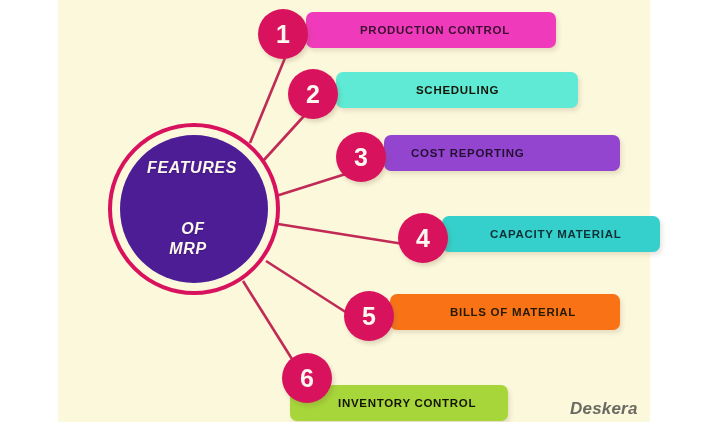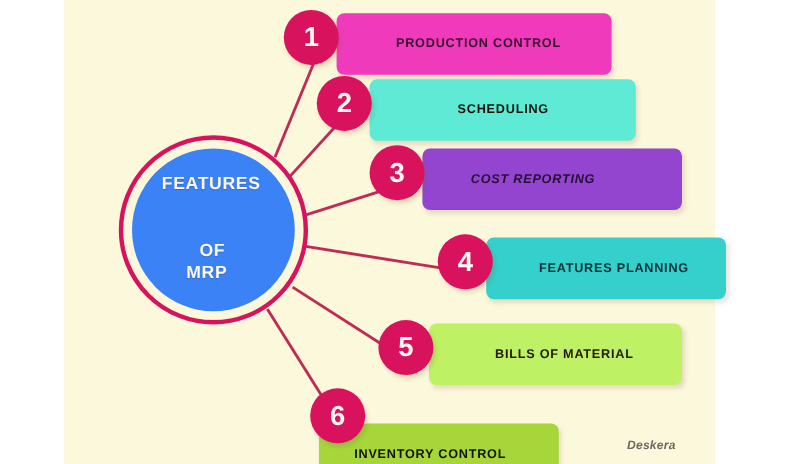--- a/index.html
+++ b/index.html
@@ -80,21 +80,21 @@
 
   
   .feature {
     position: absolute;
     height: 44px;
   }
   .bar {
     position: absolute;
     left: 0;
     top: 0;
-    height: 56px;
+    height: 36px;
     border-radius: 7px;
     box-shadow: 2px 3px 4px rgba(120, 90, 60, 0.17);
     display: flex;
     align-items: center;
   }
   .bar-label {
     font-size: 11.5px;
     font-weight: bold;
     letter-spacing: 0.7px;
     white-space: nowrap;
@@ -114,21 +114,21 @@
     font-weight: bold;
     line-height: 1;
     z-index: 5;
   }
 
   
   #watermark {
     position: absolute;
     left: 570px;
     top: 399px;
-    font-size: 11px;
+    font-size: 17px;
     font-weight: bold;
     font-style: italic;
     color: #6b6a62;
     letter-spacing: 0.2px;
   }
 </style>
 </head>
 <body>
 
 <div id="canvas" style="background: rgb(255, 255, 255);">
@@ -139,21 +139,21 @@
 
     <line x1="250" y1="143" x2="285" y2="58" stroke="#c02a55" stroke-width="2.6"></line>
     <line x1="263" y1="161" x2="314" y2="105" stroke="#c02a55" stroke-width="2.6"></line>
     <line x1="276" y1="196" x2="352" y2="172" stroke="#c02a55" stroke-width="2.6"></line>
     <line x1="278" y1="224" x2="416" y2="246" stroke="#c02a55" stroke-width="2.6"></line>
     <line x1="266" y1="261" x2="358" y2="320" stroke="#c02a55" stroke-width="2.6"></line>
     <line x1="243" y1="281" x2="302" y2="375" stroke="#c02a55" stroke-width="2.6"></line>
   </svg>
 
   <div id="hub-ring" style="border-color: rgb(216, 18, 93);"></div>
-  <div id="hub-disc" style="background: #3b82f6;">
+  <div id="hub-disc" style="background: #4c1d95; font-style: italic;">
     <span class="hub-line l1" style="color: rgb(253, 248, 236);">FEATURES</span>
     <span class="hub-line l2" style="color: rgb(253, 248, 236); margin-top: 40px;">OF</span>
     <span class="hub-line l3" style="color: rgb(253, 248, 236);">MRP</span>
   </div>
 
   <div class="feature" style="left:258px; top:12px;">
     <div class="bar" style="left: 48px; width: 250px; background: rgb(239, 59, 187);">
       <span class="bar-label" style="margin-left: 54px; color: rgb(58, 16, 48);">PRODUCTION CONTROL</span>
     </div>
     <div class="badge" style="left: 0px; top: -3px; background: rgb(216, 18, 93);">
@@ -165,48 +165,48 @@
     <div class="bar" style="left: 48px; width: 242px; background: #5eead4;">
       <span class="bar-label" style="margin-left: 80px; color: rgb(20, 20, 9);">SCHEDULING</span>
     </div>
     <div class="badge" style="left: 0px; top: -3px; background: rgb(216, 18, 93);">
       <span>2</span>
     </div>
   </div>
 
   <div class="feature" style="left:336px; top:135px;">
     <div class="bar" style="left: 48px; width: 236px; background: rgb(148, 69, 207);">
-      <span class="bar-label" style="margin-left: 44px; color: rgb(36, 16, 51); font-style: italic;">COST REPORTING</span>
+      <span class="bar-label" style="margin-left: 27px; color: rgb(36, 16, 51);">COST REPORTING</span>
     </div>
     <div class="badge" style="left: 0px; top: -3px; background: rgb(216, 18, 93);">
       <span>3</span>
     </div>
   </div>
 
   <div class="feature" style="left:398px; top:216px;">
     <div class="bar" style="left: 44px; width: 218px; background: rgb(53, 208, 203);">
-      <span class="bar-label" style="margin-left: 48px; color: rgb(13, 47, 54);">FEATURES PLANNING</span>
+      <span class="bar-label" style="margin-left: 48px; color: rgb(13, 47, 54);">CAPACITY MATERIAL</span>
     </div>
     <div class="badge" style="left: 0px; top: -3px; background: rgb(216, 18, 93);">
       <span>4</span>
     </div>
   </div>
 
   <div class="feature" style="left:344px; top:294px;">
-    <div class="bar" style="left: 46px; width: 230px; background: #bef264;">
+    <div class="bar" style="left: 46px; width: 230px; background: #f97316;">
       <span class="bar-label" style="margin-left: 60px; color: rgb(35, 26, 3);">BILLS OF MATERIAL</span>
     </div>
     <div class="badge" style="left: 0px; top: -3px; background: rgb(216, 18, 93);">
       <span>5</span>
     </div>
   </div>
 
   <div class="feature" style="left:282px; top:366px;">
     <div class="bar" style="left: 8px; width: 218px; top: 19px; background: rgb(166, 214, 58);">
-      <span class="bar-label" style="margin-left: 32px; color: rgb(20, 20, 9);">INVENTORY CONTROL</span>
+      <span class="bar-label" style="margin-left: 48px; color: rgb(20, 20, 9);">INVENTORY CONTROL</span>
     </div>
     <div class="badge" style="left: 0px; top: -13px; background: rgb(216, 18, 93);">
       <span>6</span>
     </div>
   </div>
 
   <div id="watermark">Deskera</div>
 
 </div>
 

